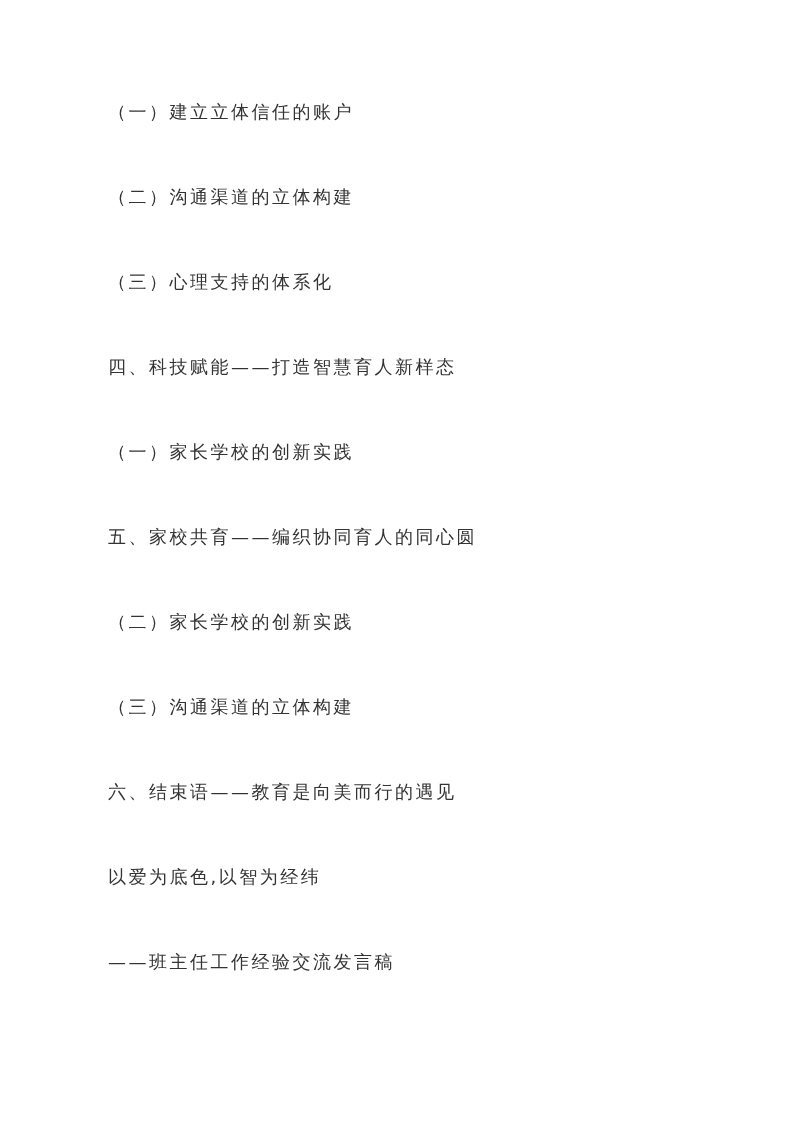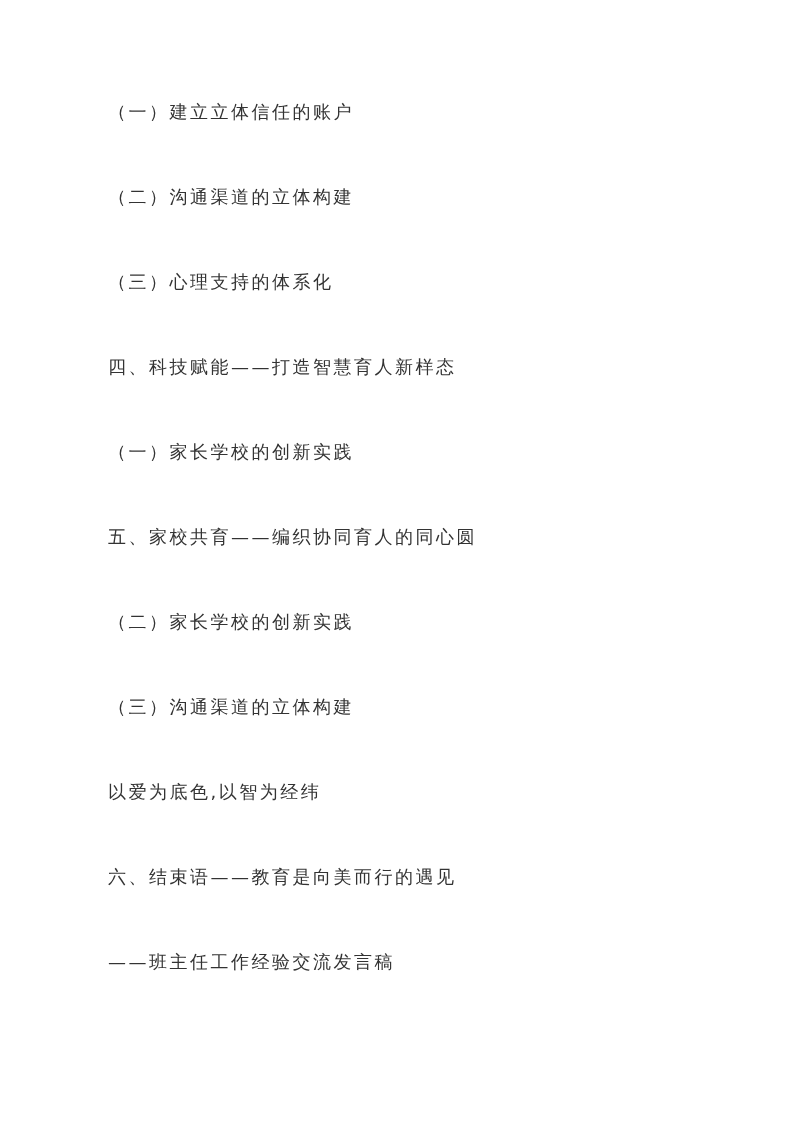--- a/index.html
+++ b/index.html
@@ -40,17 +40,17 @@
 <div class="page">
   <div class="content">
     <p class="doc-line">（一）建立立体信任的账户</p>
     <p class="doc-line">（二）沟通渠道的立体构建</p>
     <p class="doc-line">（三）心理支持的体系化</p>
     <p class="doc-line">四、科技赋能——打造智慧育人新样态</p>
     <p class="doc-line">（一）家长学校的创新实践</p>
     <p class="doc-line">五、家校共育——编织协同育人的同心圆</p>
     <p class="doc-line">（二）家长学校的创新实践</p>
     <p class="doc-line">（三）沟通渠道的立体构建</p>
+    <p class="doc-line">六、结束语——教育是向美而行的遇见</p>
     <p class="doc-line">以爱为底色,以智为经纬</p>
-    <p class="doc-line">六、结束语——教育是向美而行的遇见</p>
     <p class="doc-line">——班主任工作经验交流发言稿</p>
   </div>
 </div>
 
 </body></html>

